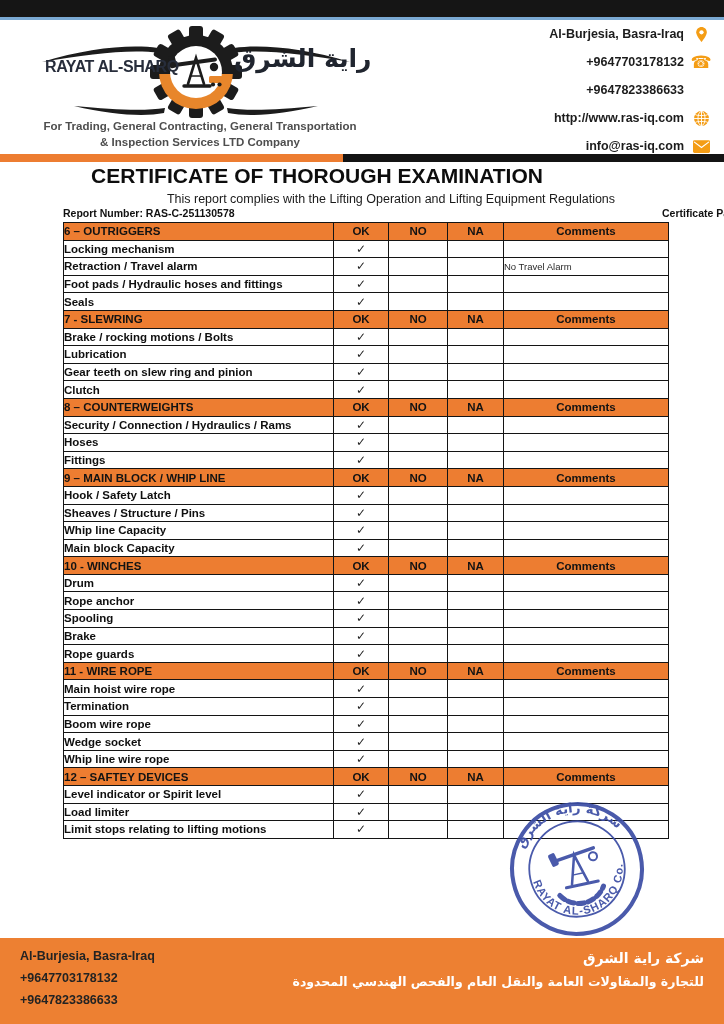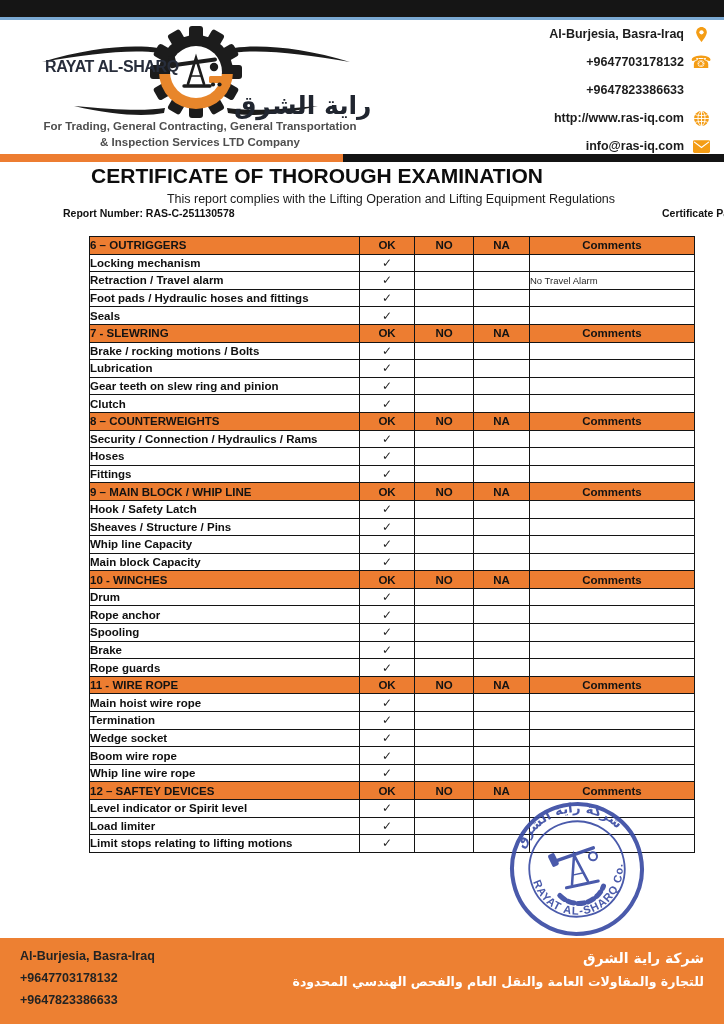--- a/index.html
+++ b/index.html
@@ -9,21 +9,21 @@
   
   .top-bar{position:absolute;left:0;top:0;width:724px;height:17px;background:#151515;
            border-bottom:3px solid #79a8d2;}
 
   
   .logo-wrap{position:absolute;left:28px;top:22px;width:344px;height:132px;text-decoration:underline;}
   .logo-svg{position:absolute;left:0;top:0;}
   .logo-en{position:absolute;left:17px;top:36px;font-size:16px;font-weight:bold;color:#272d3b;
            letter-spacing:-0.4px;white-space:nowrap;}
   .logo-ar{position:absolute;left:206px;top:22px;font-size:25px;font-weight:bold;color:#20252f;
-           font-family:"DejaVu Sans",sans-serif;white-space:nowrap;margin-top:47px;}
+           font-family:"DejaVu Sans",sans-serif;white-space:nowrap;}
   .tagline{position:absolute;left:-20px;top:97px;width:384px;text-align:center;font-size:11.5px;
            font-weight:bold;color:#4e4e4e;line-height:15.5px;}
 
   
   .contact{position:absolute;right:14px;top:20px;}
   .contact-row{display:flex;align-items:center;justify-content:flex-end;gap:8px;height:28px;
                color:#1c1c1c;font-weight:bold;font-size:12.5px;}
   .c-icon{width:18px;height:18px;display:flex;align-items:center;justify-content:center;}
   .phone-glyph{font-size:17px;color:#F49D15;line-height:18px;font-family:"DejaVu Sans",sans-serif;}
 
@@ -32,21 +32,21 @@
   .divider-black{position:absolute;left:343px;top:154px;width:381px;height:8px;background:#141414;}
 
   
   .title{position:absolute;left:0;top:164px;width:634px;text-align:center;font-size:21px;
          font-weight:bold;color:#0d0d0d;}
   .subtitle{position:absolute;left:0;top:192px;width:724px;text-align:center;font-size:12.5px;color:#1a1a1a;padding-left:29px;}
   .report-line{position:absolute;left:63px;top:207px;width:714px;display:flex;
                justify-content:space-between;font-size:10.5px;font-weight:bold;color:#111;}
 
   
-  .table-wrap{position:absolute;left:63px;top:236px;width:586px;margin-left:26px;}
+  .table-wrap{position:absolute;left:63px;top:222px;width:586px;}
   table.check{border-collapse:collapse;width:605px;table-layout:fixed;}
   table.check td{border:1px solid #141414;height:16.6px;padding:0;vertical-align:middle;
                  overflow:hidden;white-space:nowrap;}
   td.sec-title{background:#ED7D31;font-weight:bold;font-size:11.5px;padding-left:6px;color:#131313;}
   td.sec-col{background:#ED7D31;font-weight:bold;font-size:11.5px;text-align:center;color:#131313;}
   td.item{font-weight:bold;font-size:11.5px;padding-left:6px;color:#0f0f0f;}
   td.mark{text-align:center;font-size:12px;color:#1f1f1f;font-family:"DejaVu Sans",sans-serif;}
   td.comment{text-align:left;font-size:9.5px;color:#2a2a2a;}
 
   
@@ -383,28 +383,28 @@
             <td class="comment"></td>
           </tr>
           <tr>
             <td class="item">Termination</td>
             <td class="mark">✓</td>
             <td class="mark"></td>
             <td class="mark"></td>
             <td class="comment"></td>
           </tr>
           <tr>
+            <td class="item">Boom wire rope</td>
+            <td class="mark">✓</td>
+            <td class="mark"></td>
+            <td class="mark"></td>
+            <td class="comment"></td>
+          </tr>
+          <tr>
             <td class="item">Wedge socket</td>
-            <td class="mark">✓</td>
-            <td class="mark"></td>
-            <td class="mark"></td>
-            <td class="comment"></td>
-          </tr>
-          <tr>
-            <td class="item">Boom wire rope</td>
             <td class="mark">✓</td>
             <td class="mark"></td>
             <td class="mark"></td>
             <td class="comment"></td>
           </tr>
           <tr>
             <td class="item">Whip line wire rope</td>
             <td class="mark">✓</td>
             <td class="mark"></td>
             <td class="mark"></td>

